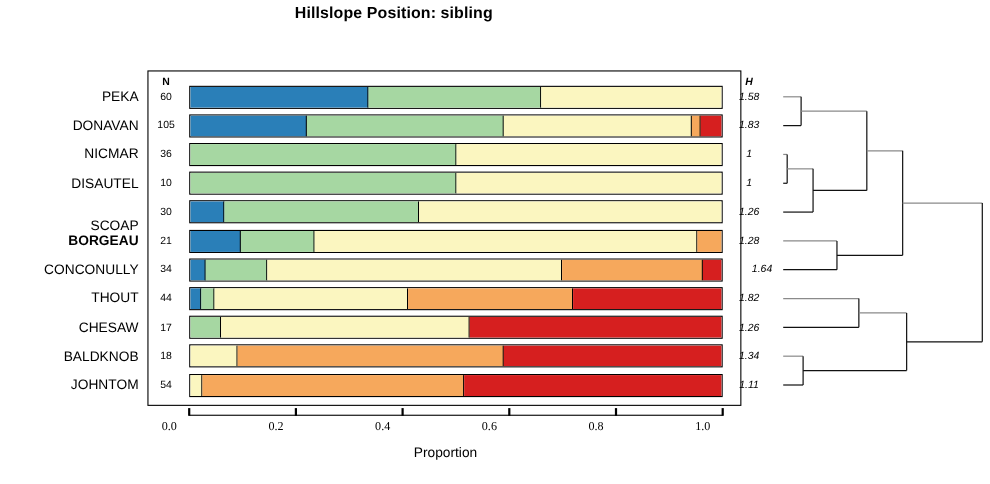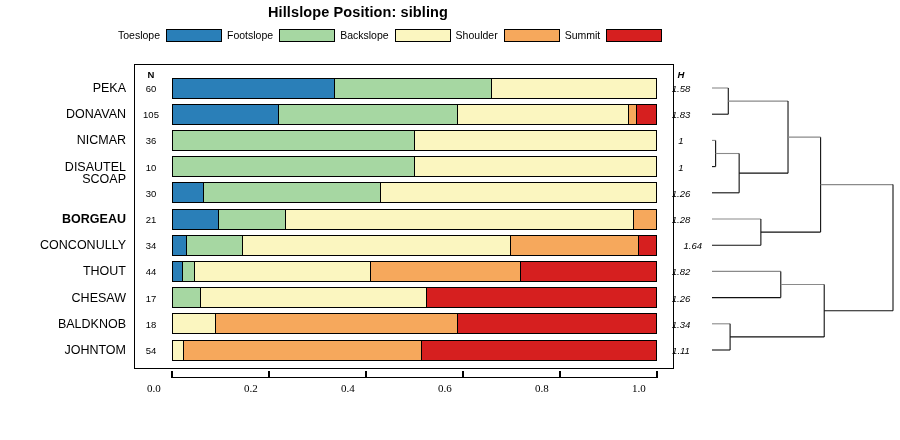--- a/index.html
+++ b/index.html
@@ -85,51 +85,29 @@
   
   .dendro{position:absolute;left:0;top:0;width:900px;height:440px;}
 </style>
 </head>
 <body>
 
 <div id="root">
 
   <div class="title">Hillslope Position: sibling</div>
 
-  <div class="legend" id="legend">
-      <div class="legend-item">
-        <span class="legend-label">Toeslope</span>
-        <span class="legend-swatch" style="background: rgb(42, 127, 184);"></span>
-      </div>
-      <div class="legend-item">
-        <span class="legend-label">Footslope</span>
-        <span class="legend-swatch" style="background: rgb(166, 215, 162);"></span>
-      </div>
-      <div class="legend-item">
-        <span class="legend-label">Backslope</span>
-        <span class="legend-swatch" style="background: rgb(251, 246, 192);"></span>
-      </div>
-      <div class="legend-item">
-        <span class="legend-label">Shoulder</span>
-        <span class="legend-swatch" style="background: rgb(246, 168, 92);"></span>
-      </div>
-      <div class="legend-item">
-        <span class="legend-label">Summit</span>
-        <span class="legend-swatch" style="background: rgb(214, 31, 31);"></span>
-      </div>
-    </div>
 
   <div class="panel"></div>
 
   <div class="rowlabels" id="rowlabels">
       <div class="rowlabel" style="top: 24px;">PEKA</div>
       <div class="rowlabel" style="top: 50.2px;">DONAVAN</div>
       <div class="rowlabel" style="top: 76.4px; padding-left: 48px;">NICMAR</div>
       <div class="rowlabel" style="top: 102.6px;">DISAUTEL</div>
-      <div class="rowlabel" style="top: 115px;">SCOAP</div>
+      <div class="rowlabel" style="top: 141px;">SCOAP</div>
       <div class="rowlabel bold" style="top: 155px;">BORGEAU</div>
       <div class="rowlabel" style="top: 181.2px;">CONCONULLY</div>
       <div class="rowlabel" style="top: 207.4px;">THOUT</div>
       <div class="rowlabel" style="top: 233.6px;">CHESAW</div>
       <div class="rowlabel" style="top: 259.8px;">BALDKNOB</div>
       <div class="rowlabel" style="top: 286px;">JOHNTOM</div>
     </div>
 
   <div class="ncol" id="ncol">
     <div class="nhead">N</div>
@@ -233,20 +211,21 @@
       <div class="axisline" style="left: 365.4px; top: 371px; width: 1.2px; height: 7px;"></div>
       <div class="ticklabel" style="left: 366px; top: 382px;">0.4</div>
       <div class="axisline" style="left: 462.4px; top: 371px; width: 1.2px; height: 7px;"></div>
       <div class="ticklabel" style="left: 463px; top: 382px;">0.6</div>
       <div class="axisline" style="left: 559.4px; top: 371px; width: 1.2px; height: 7px;"></div>
       <div class="ticklabel" style="left: 560px; top: 382px;">0.8</div>
       <div class="axisline" style="left: 656.4px; top: 371px; width: 1.2px; height: 7px;"></div>
       <div class="ticklabel" style="left: 657px; top: 382px;">1.0</div>
     </div>
 
+  <div class="axistitle">Proportion</div>
 
   <svg class="dendro" id="dendro" width="900" height="440" viewBox="0 0 900 440">
       <path d="M712 88 L728.29 88" stroke="#8a8a8a" stroke-width="1.1" fill="none"></path>
       <path d="M712 114.2 L728.29 114.2" stroke="#111" stroke-width="1.1" fill="none"></path>
       <path d="M728.29 88 L728.29 114.2" stroke="#111" stroke-width="1.1" fill="none"></path>
       <path d="M712 140.4 L715.62 140.4" stroke="#8a8a8a" stroke-width="1.1" fill="none"></path>
       <path d="M712 166.6 L715.62 166.6" stroke="#111" stroke-width="1.1" fill="none"></path>
       <path d="M715.62 140.4 L715.62 166.6" stroke="#111" stroke-width="1.1" fill="none"></path>
       <path d="M715.62 153.5 L739.15 153.5" stroke="#8a8a8a" stroke-width="1.1" fill="none"></path>
       <path d="M712 192.8 L739.15 192.8" stroke="#111" stroke-width="1.1" fill="none"></path>

